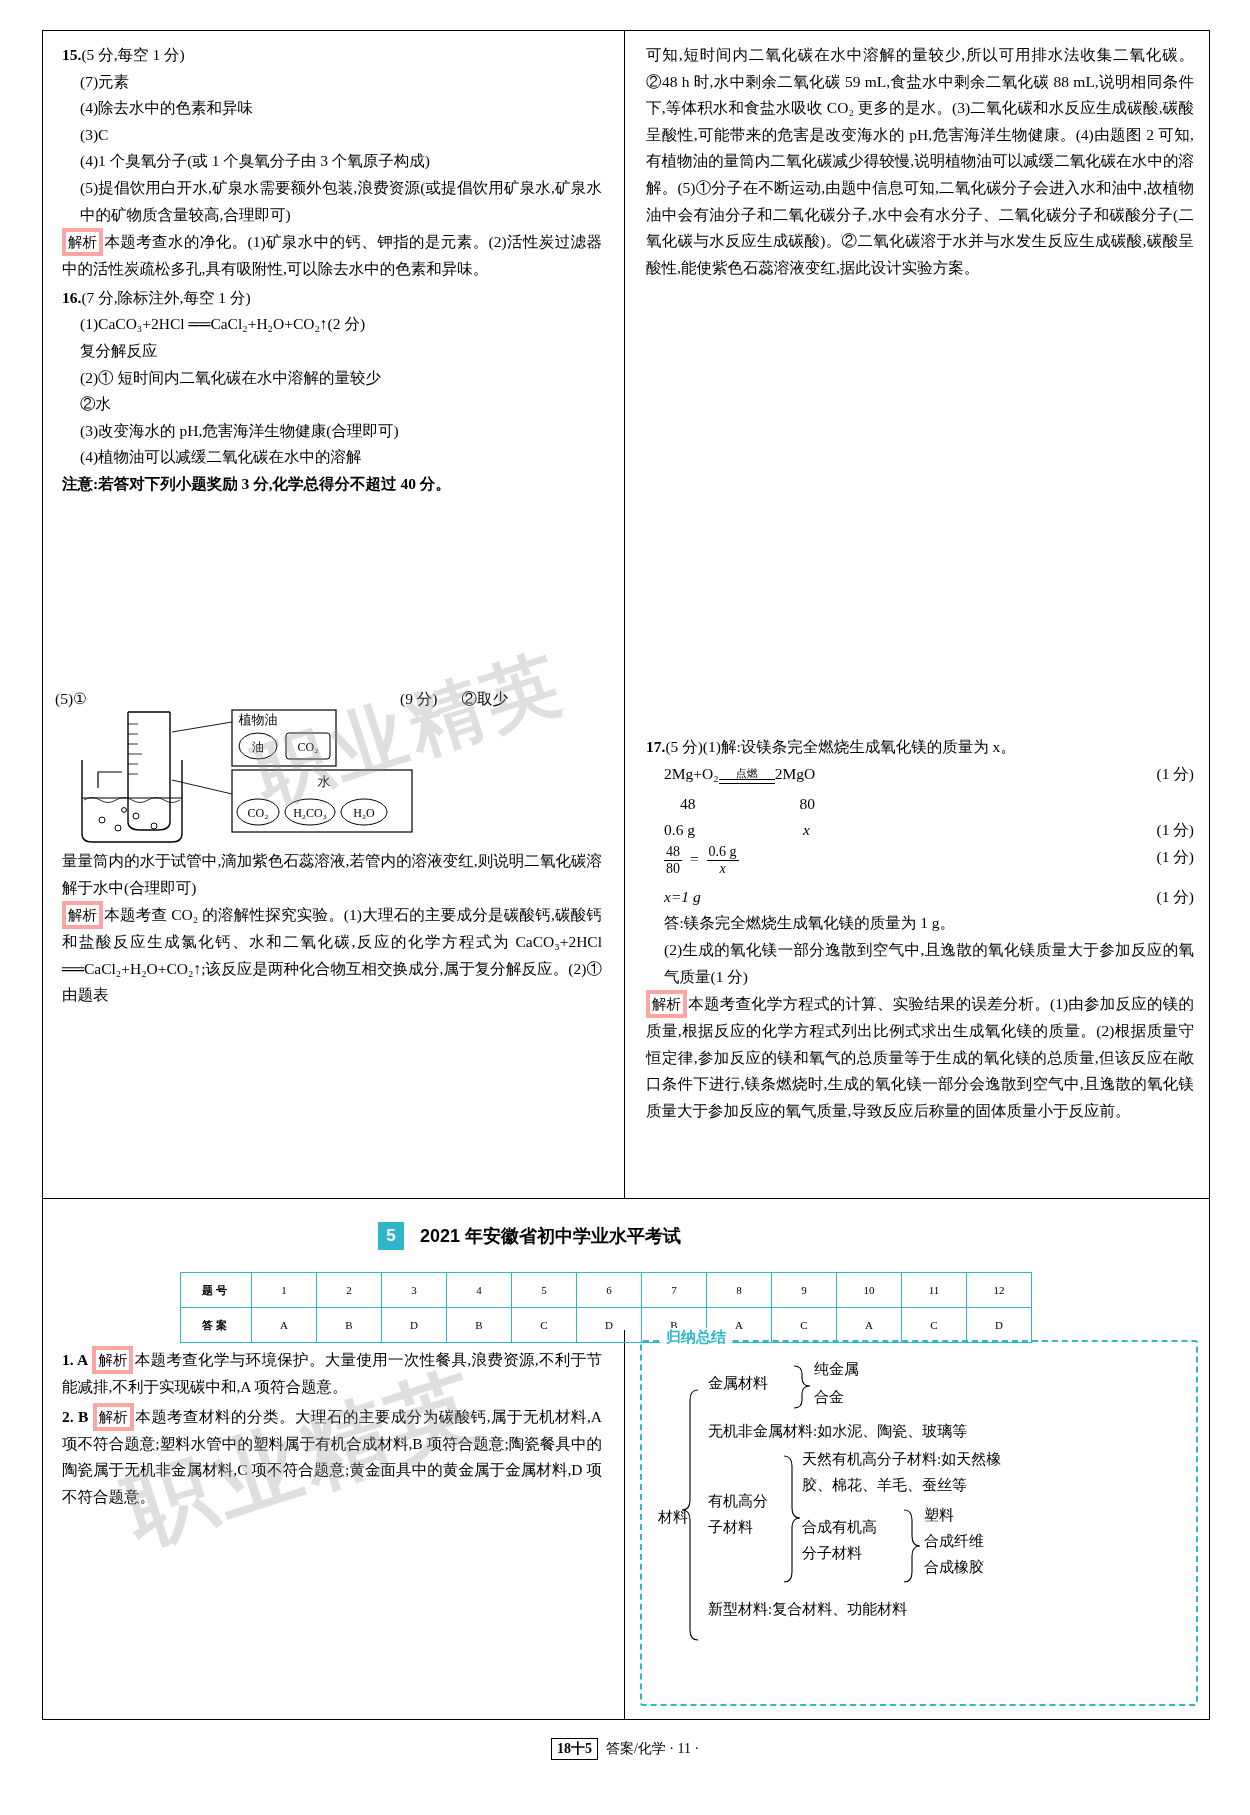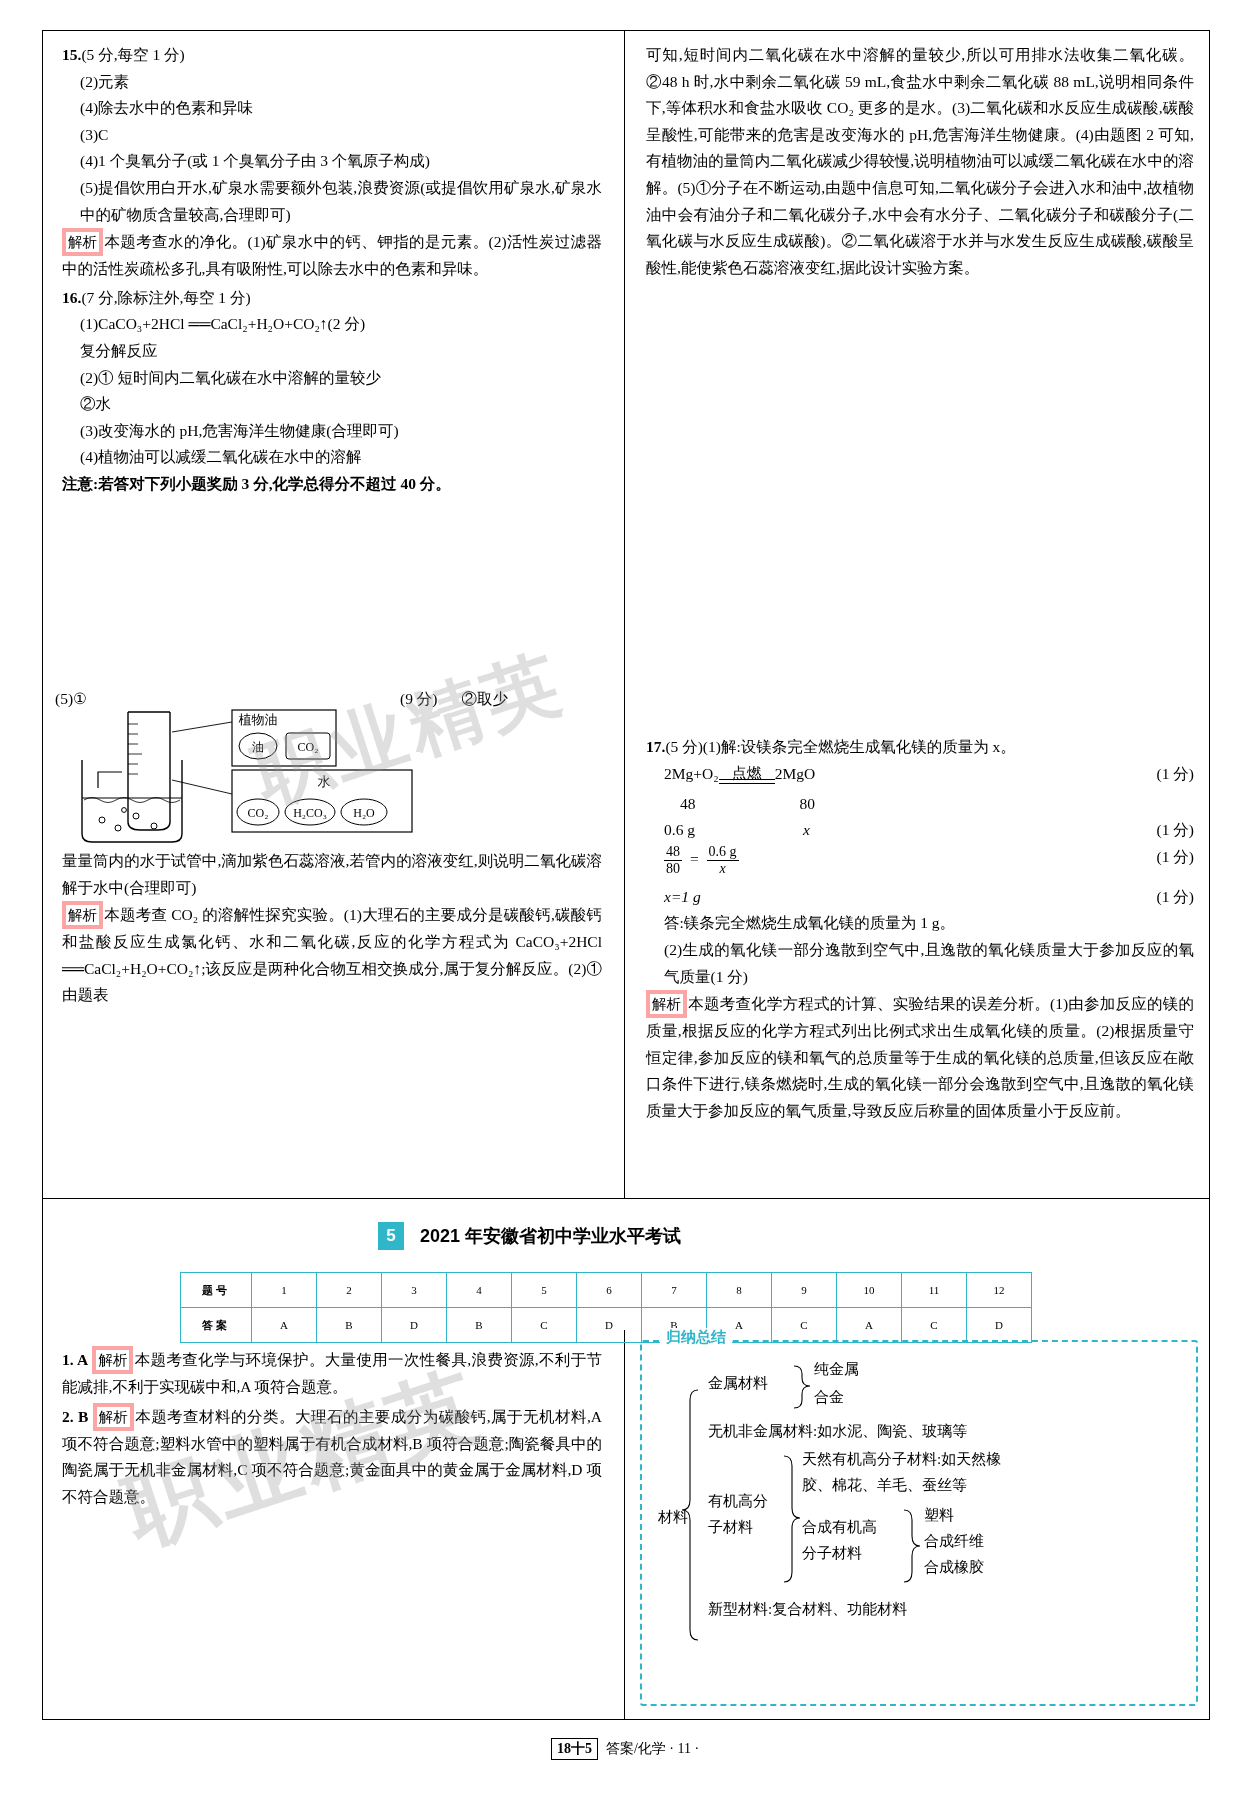--- a/index.html
+++ b/index.html
@@ -139,41 +139,41 @@
     vertical-align:middle;
     font-size:14px;
     line-height:16px;
   }
   .frac .top{border-bottom:1px solid #000;display:block;padding:0 2px;}
   .frac .bot{display:block;padding:0 2px;}
   .eqline{position:relative;}
   .pts{position:absolute;right:0;}
   .overarrow{
     display:inline-block;position:relative;width:56px;text-align:center;
-    font-size:15px;vertical-align:middle;
+    font-size:11px;vertical-align:middle;
   }
   .overarrow .lab{display:block;line-height:12px;}
   .overarrow .bar{display:block;border-top:1px solid #000;border-bottom:1px solid #000;height:3px;width:56px;}
 </style>
 </head>
 <body>
 
 <div class="page">
 
   <div class="frame"></div>
   <div class="divider"></div>
   <div class="midrule"></div>
   <div class="colrule"></div>
 
   <div class="col colL">
 
     <p>
       <span class="qnum">15.</span><span>(5 分,每空 1 分)</span>
     </p>
-    <p style="padding-left:18px">(2)元素</p>
+    <p style="padding-left:18px">(7)元素</p>
     <p style="padding-left:18px">(4)除去水中的色素和异味</p>
     <p style="padding-left:18px">(3)C</p>
     <p style="padding-left:18px">(4)1 个臭氧分子(或 1 个臭氧分子由 3 个氧原子构成)</p>
     <p style="padding-left:18px">(5)提倡饮用白开水,矿泉水需要额外包装,浪费资源(或提倡饮用矿泉水,矿泉水中的矿物质含量较高,合理即可)</p>
     <p>
       <span class="boxed">解析</span><span>本题考查水的净化。(1)矿泉水中的钙、钾指的是元素。(2)活性炭过滤器中的活性炭疏松多孔,具有吸附性,可以除去水中的色素和异味。</span>
     </p>
 
     <p style="margin-top:2px">
       <span class="qnum">16.</span><span>(7 分,除标注外,每空 1 分)</span>

